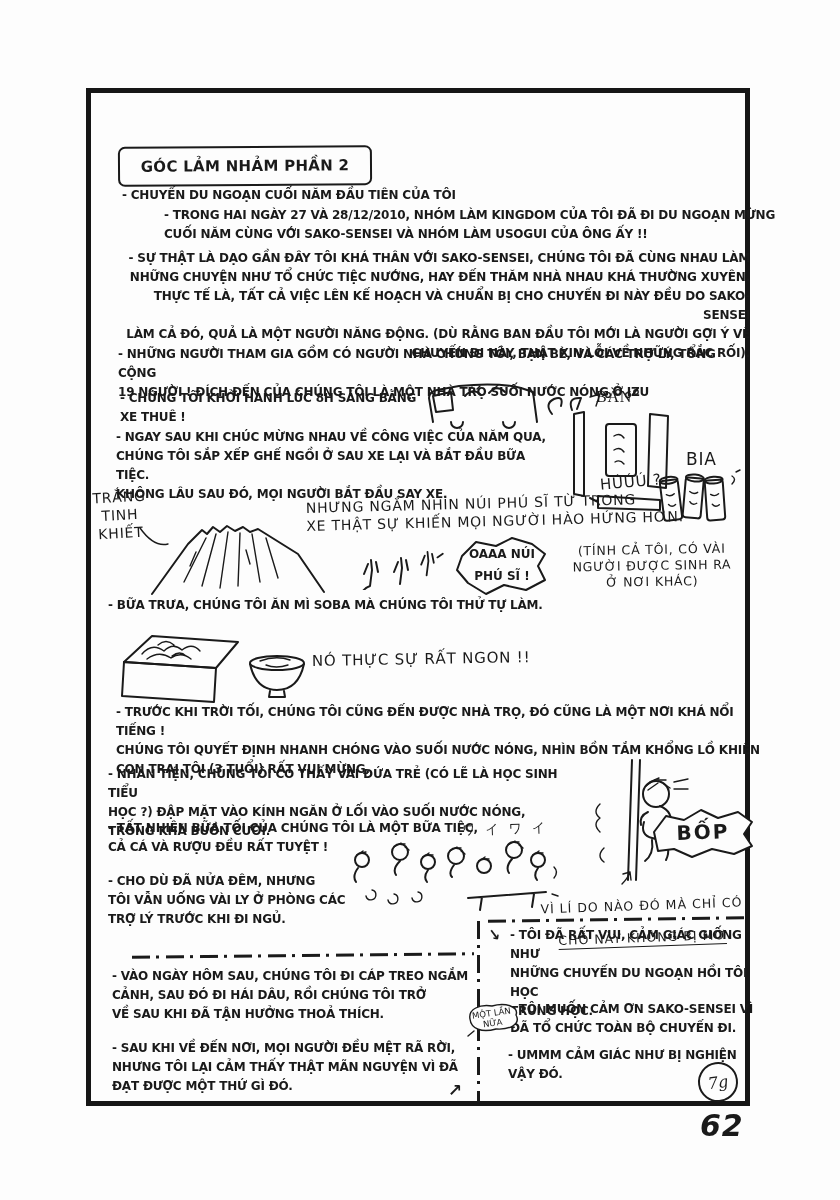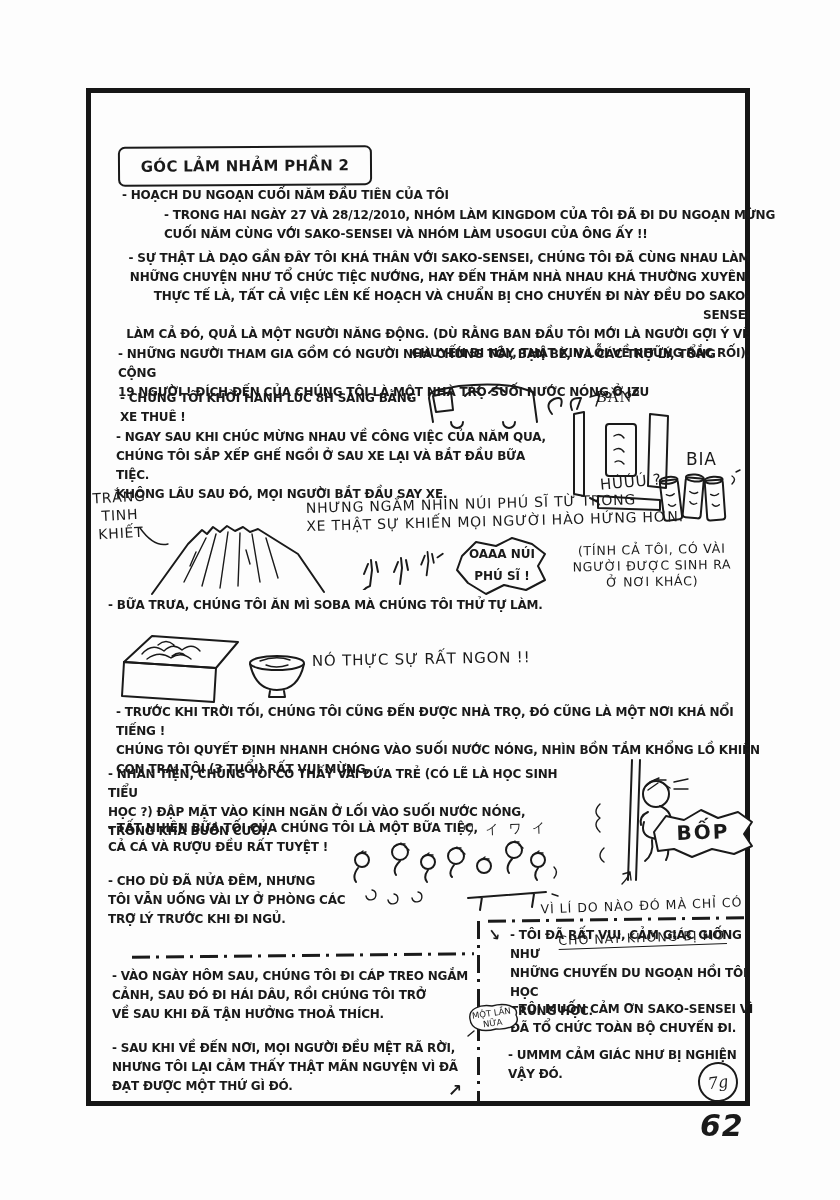--- a/index.html
+++ b/index.html
@@ -56,21 +56,21 @@
 </style>
 </head>
 <body>
 
 <div class="abs panel"></div>
 
 <div class="abs titlebox">
   <span>GÓC LẢM NHẢM PHẦN 2</span>
 </div>
 
-<div class="abs comic" style="left:122px;top:186px;width:540px;">- HOẠCH DU NGOẠN CUỐI NĂM ĐẦU TIÊN CỦA TÔI</div>
+<div class="abs comic" style="left:122px;top:186px;width:540px;">- CHUYẾN DU NGOẠN CUỐI NĂM ĐẦU TIÊN CỦA TÔI</div>
 <div class="abs comic" style="left:122px;top:206px;width:625px;margin-left:42px;">- TRONG HAI NGÀY 27 VÀ 28/12/2010, NHÓM LÀM KINGDOM CỦA TÔI ĐÃ ĐI DU NGOẠN MỪNG
 CUỐI NĂM CÙNG VỚI SAKO-SENSEI VÀ NHÓM LÀM USOGUI CỦA ÔNG ẤY !!</div>
 <div class="abs comic" style="left:115px;top:249px;width:635px;text-align:right;">- SỰ THẬT LÀ DẠO GẦN ĐÂY TÔI KHÁ THÂN VỚI SAKO-SENSEI, CHÚNG TÔI ĐÃ CÙNG NHAU LÀM
 NHỮNG CHUYỆN NHƯ TỔ CHỨC TIỆC NƯỚNG, HAY ĐẾN THĂM NHÀ NHAU KHÁ THƯỜNG XUYÊN.
 THỰC TẾ LÀ, TẤT CẢ VIỆC LÊN KẾ HOẠCH VÀ CHUẨN BỊ CHO CHUYẾN ĐI NÀY ĐỀU DO SAKO-SENSEI
 LÀM CẢ ĐÓ, QUẢ LÀ MỘT NGƯỜI NĂNG ĐỘNG. (DÙ RẰNG BAN ĐẦU TÔI MỚI LÀ NGƯỜI GỢI Ý VỀ
 CHUYẾN ĐI NÀY, THẬT XIN LỖI VỀ NHỮNG RẮC RỐI).</div>
 <div class="abs comic" style="left:118px;top:345px;width:635px;">- NHỮNG NGƯỜI THAM GIA GỒM CÓ NGƯỜI NHÀ CHÚNG TÔI, BẠN BÈ, VÀ CÁC TRỢ LÝ, TỔNG CỘNG
 19 NGƯỜI ! ĐÍCH ĐẾN CỦA CHÚNG TÔI LÀ MỘT NHÀ TRỌ SUỐI NƯỚC NÓNG Ở IZU</div>
 <div class="abs comic" style="left:120px;top:389px;width:320px;">- CHÚNG TÔI KHỞI HÀNH LÚC 8H SÁNG BẰNG

